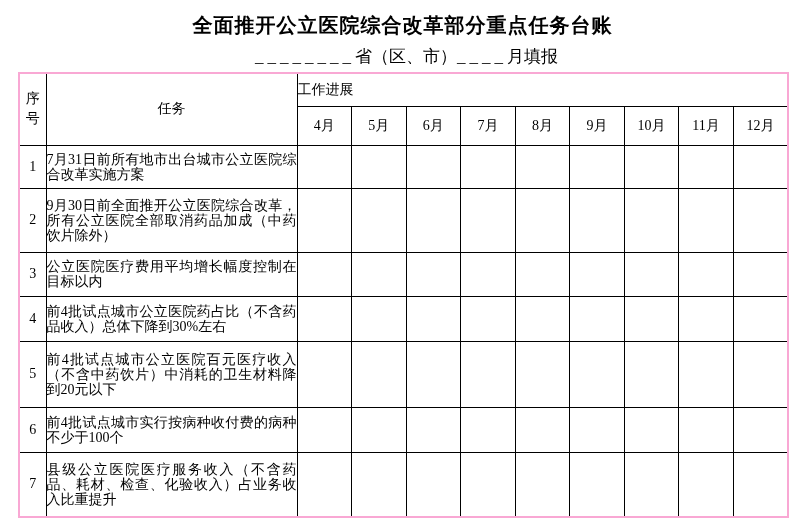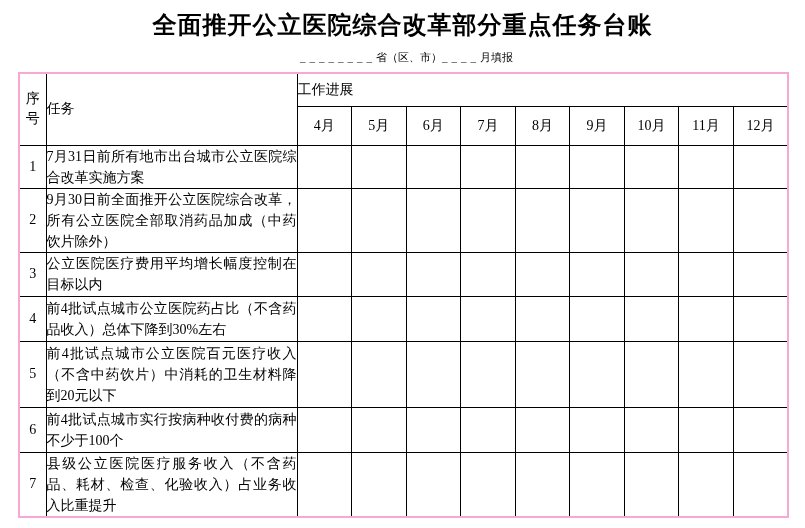--- a/index.html
+++ b/index.html
@@ -10,29 +10,29 @@
     background: #ffffff;
     color: #000000;
     font-family: "Liberation Serif", "DejaVu Serif", serif;
     overflow: hidden;
   }
   .page { padding-top: 10px; }
 
   .doc-title {
     margin: 0 0 7px 0;
     text-align: center;
-    font-size: 24px;
+    font-size: 20px;
     font-weight: bold;
     letter-spacing: 1px;
     line-height: 30px;
   }
 
   .doc-subtitle {
     text-align: center;
-    font-size: 11px;
+    font-size: 17px;
     line-height: 20px;
     margin: 0 0 5px 0;
     white-space: nowrap;
     padding-left: 8px;
   }
   .blank { letter-spacing: 4px; }
   .blank-short { letter-spacing: 4px; }
 
   table.ledger {
     border-collapse: collapse;
@@ -50,30 +50,30 @@
   }
   col.num-col  { width: 27px; }
   col.task-col { width: 251px; }
 
   th.index-head {
     padding: 0 2px;
     line-height: 20px;
     text-align: center;
     word-break: break-all;
   }
-  th.task-head { text-align: left; }
+  th.task-head { text-align: center; }
   th.progress-head { height: 33px; text-align: left; }
   th.month-head { height: 39px; text-align: center; margin-left: 16px; }
 
   td.num-cell { text-align: center; }
   td.task-cell {
     text-align: justify;
     text-justify: inter-character;
     padding: 0 4px 0 5px;
-    line-height: 21px;
+    line-height: 15px;
   }
   td.progress-cell { background: #ffffff; }
 </style>
 </head>
 <body>
 
 <div class="page">
 
   <h1 class="doc-title">全面推开公立医院综合改革部分重点任务台账</h1>
 

